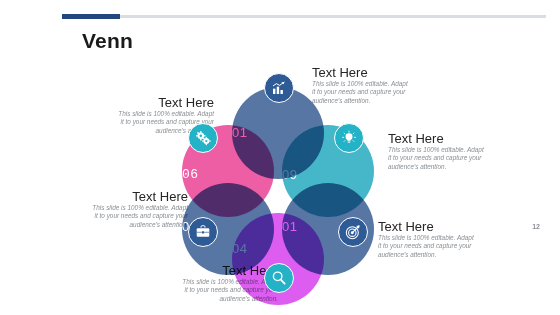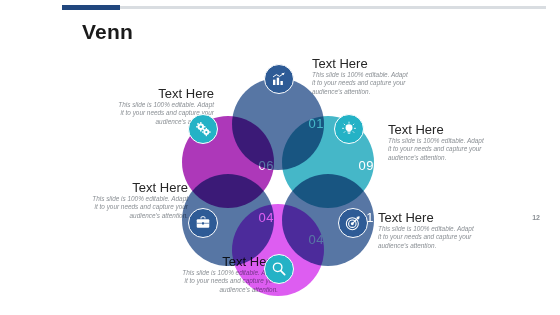--- a/index.html
+++ b/index.html
@@ -11,21 +11,21 @@
     height: 315px;
     background: #ffffff;
     font-family: "Liberation Sans", sans-serif;
     overflow: hidden;
     position: relative;
   }
 
   
   #slide {
     position: absolute;
-    left: 0; top: 0;
+    left: 0; top: 9px;
     width: 560px; height: 230px;
     background: #ffffff;
   }
   .edge-left {
     position: absolute;
     left: 0; top: 0;
     width: 62px; height: 315px;
     background: #ffffff;
   }
 
@@ -89,38 +89,38 @@
   .pet {
     position: absolute;
     width: 92px; height: 92px;
     border-radius: 50%;
     opacity: .88;
     mix-blend-mode: multiply;
   }
   .pet .num {
     position: absolute;
     width: 100%;
-    text-align: right;
+    text-align: left;
     color: #ffffff;
     font-size: 13px;
     font-weight: normal;
     letter-spacing: .5px;
   }
   
   #pet-01 { left: 54px;  top: 8px;   background: #3f6398; }
   #pet-01 .num { top: 38px; }
   #pet-02 { left: 104px; top: 46px;  background: #2badc1; }
   #pet-02 .num { top: 42px; }
   #pet-03 { left: 104px; top: 104px; background: #3f6398; }
   #pet-03 .num { top: 36px; }
   #pet-04 { left: 54px;  top: 134px; background: #d946ef; }
   #pet-04 .num { top: 28px; }
   #pet-05 { left: 4px;   top: 104px; background: #3f6398; }
   #pet-05 .num { top: 36px; }
-  #pet-06 { left: 4px;   top: 46px;  background: #a21caf; }
+  #pet-06 { left: 4px;   top: 46px;  background: #ec4899; font-family: Liberation Mono, monospace; }
   #pet-06 .num { top: 42px; }
 
   
   .ibadge {
     position: absolute;
     width: 28px; height: 28px;
     border-radius: 50%;
     border: 1.6px solid #ffffff;
     display: flex;
     align-items: center;

